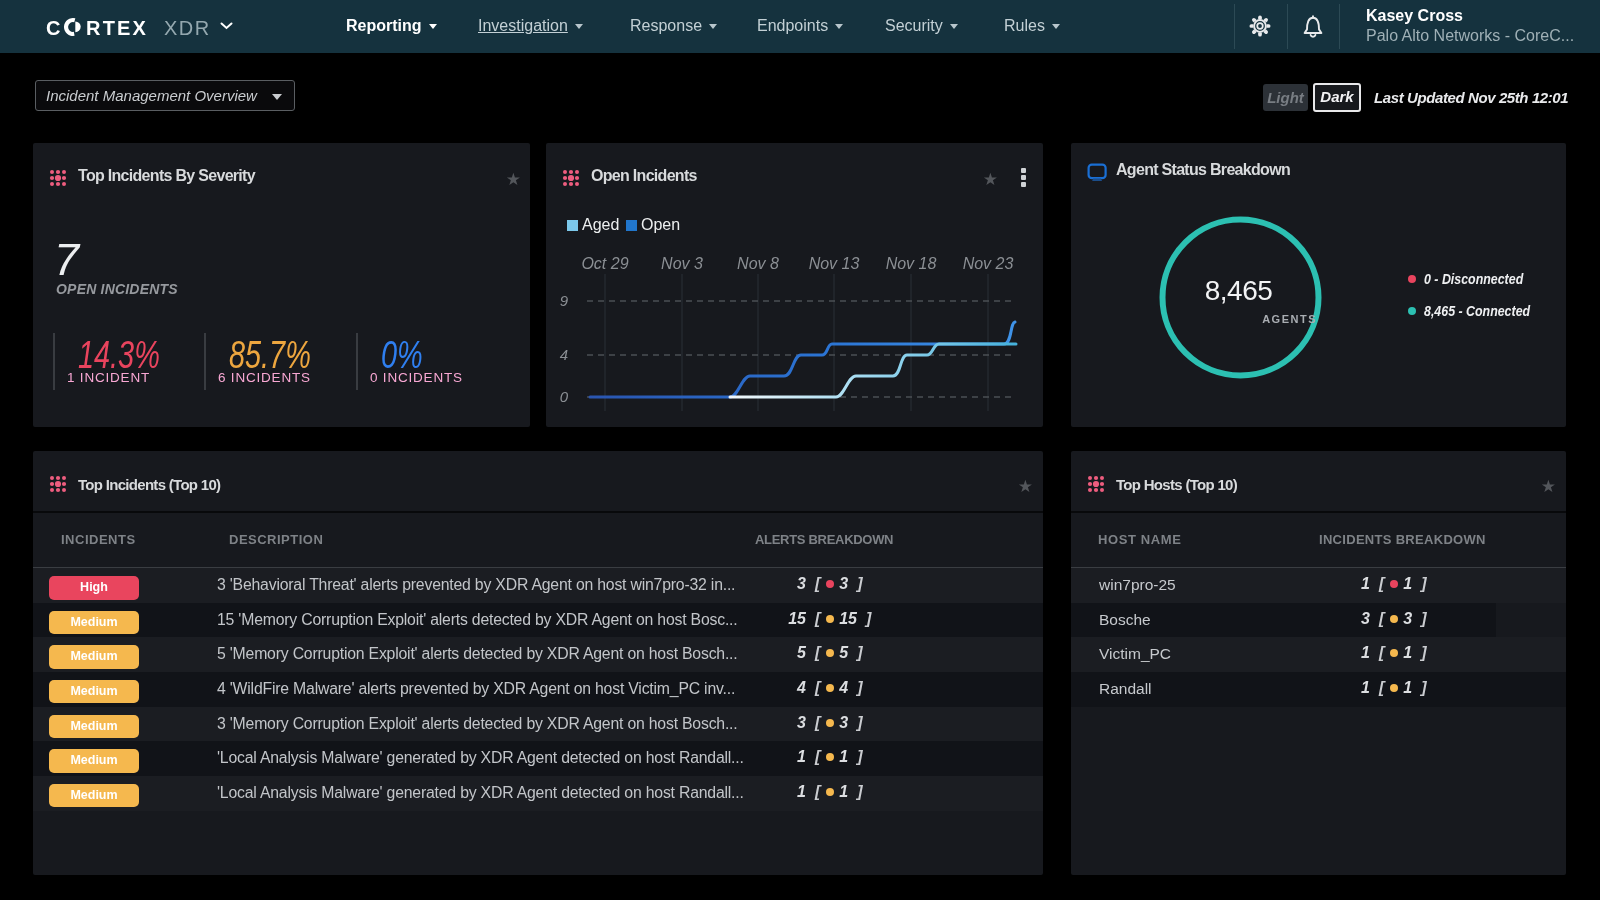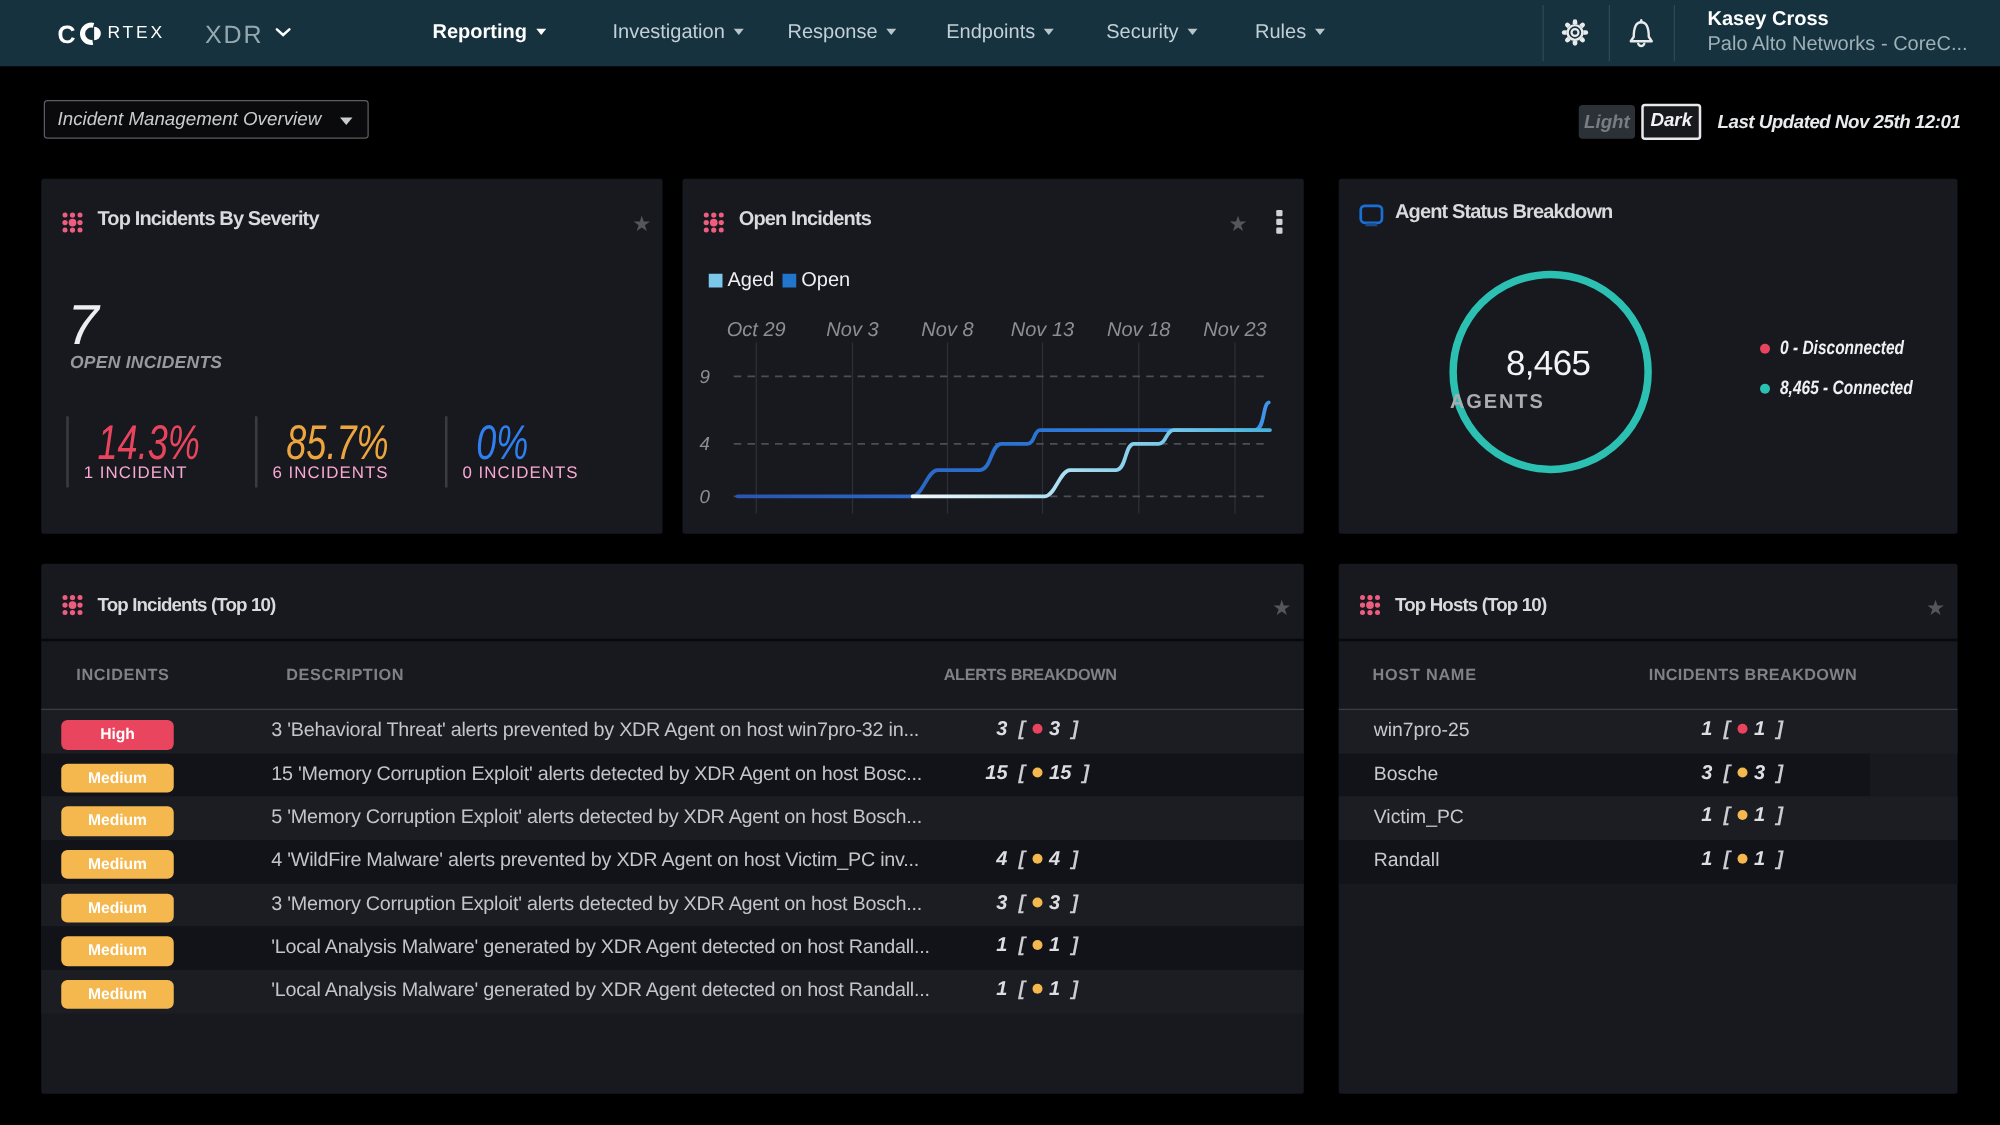--- a/index.html
+++ b/index.html
@@ -3,21 +3,21 @@
 <meta charset="utf-8">
 <style>
 * { margin:0; padding:0; box-sizing:border-box; }
 html,body { width:1600px; height:900px; background:#000; overflow:hidden;
   font-family:"Liberation Sans", sans-serif; }
 .abs { position:absolute; }
 
 
 #nav { position:absolute; left:0; top:0; width:1600px; height:53px; background:#15323e; }
 #logo-c { position:absolute; left:46px; top:17px; font-size:20px; font-weight:bold; color:#fff; }
-#logo-rtex { position:absolute; left:86px; top:17px; font-size:14px; font-weight:normal; color:#fff; letter-spacing:2.2px; }
+#logo-rtex { position:absolute; left:86px; top:17px; font-size:20px; font-weight:bold; color:#fff; letter-spacing:2.2px; }
 #logo-xdr { position:absolute; left:164px; top:17px; font-size:20px; font-weight:400; color:#94a8af; letter-spacing:1.5px; }
 .mitem { position:absolute; top:17px; font-size:16px; color:#c3d0d5; white-space:nowrap; }
 .mitem.active { color:#fff; font-weight:bold; }
 .mitem .c { display:inline-block; width:0; height:0; border-left:4.5px solid transparent; border-right:4.5px solid transparent; border-top:5px solid #b8c6cc; margin-left:7px; vertical-align:2px; }
 .mitem.active .c { border-top-color:#fff; }
 .navsep { position:absolute; top:4px; width:1px; height:45px; background:#2c4a55; }
 #user-name { position:absolute; left:1366px; top:7px; font-size:16px; font-weight:bold; color:#fff; }
 #user-org { position:absolute; left:1366px; top:27px; font-size:16px; color:#9fb0b6; }
 
 
@@ -49,21 +49,21 @@
 #stat2 { left:204px; } #stat2 .pct { color:#eda63f; }
 #stat3 { left:356px; } #stat3 .pct { color:#2f7ff0; }
 
 
 .leg { position:absolute; font-size:16px; color:#edeff0; }
 .leg .sq { display:inline-block; width:11px; height:11px; margin-right:4px; vertical-align:-1px; }
 
 
 #donut { position:absolute; }
 #agents-num { position:absolute; left:1160px; top:275px; width:157px; text-align:center; font-size:28px; letter-spacing:-0.5px; color:#f2f3f5; }
-#agents-lbl { position:absolute; left:1160px; top:313px; width:157px; text-align:left; font-size:16px; font-weight:bold; color:#a9adb2; letter-spacing:1.5px; }
+#agents-lbl { position:absolute; left:1160px; top:313px; width:157px; text-align:right; font-size:11px; font-weight:bold; color:#a9adb2; letter-spacing:1.5px; }
 .dleg { position:absolute; font-size:15.5px; font-style:italic; font-weight:bold; color:#eff0f2; white-space:nowrap; transform:scaleX(0.8); transform-origin:left top; }
 .ldot { position:absolute; width:8px; height:8px; border-radius:50%; }
 
 
 .thead { position:absolute; font-size:13px; font-weight:bold; color:#7e8287; letter-spacing:0.5px; white-space:nowrap; }
 .divide { position:absolute; height:2px; background:#08090b; }
 .divide2 { position:absolute; height:1px; background:#3a3d42; }
 .trow { position:absolute; height:34.7px; }
 .trow.odd { background:#1b1d22; }
 .trow.even { background:#111318; }
@@ -86,21 +86,21 @@
   <svg class="abs" style="left:63px;top:16.5px;" width="20" height="20" viewBox="0 0 20 20">
     <path d="M12.33 1.31 A9 9 0 1 0 11.56 18.86 L10.85 14.83 A4.9 4.9 0 1 1 11.27 5.27 Z" fill="#fff"></path>
     <path d="M12.3 4.4 A5.4 5.4 0 0 1 12.3 15.2 Z" fill="#fff"></path>
   </svg>
   <div id="logo-rtex">RTEX</div>
   <div id="logo-xdr">XDR</div>
   <svg class="abs" style="left:220px;top:22px;" width="13" height="8" viewBox="0 0 13 8" fill="none" stroke="#fff" stroke-width="2" stroke-linecap="round">
       <path d="M1.5 1.5 L6.5 6 L11.5 1.5"></path>
     </svg>
   <div class="mitem active" style="left:346px;">Reporting<span class="c"></span></div>
-  <div class="mitem" style="left:490px;">Investigation<span class="c"></span></div>
+  <div class="mitem" style="left:478px;text-decoration:underline;">Investigation<span class="c"></span></div>
   <div class="mitem" style="left:630px;">Response<span class="c"></span></div>
   <div class="mitem" style="left:757px;">Endpoints<span class="c"></span></div>
   <div class="mitem" style="left:885px;">Security<span class="c"></span></div>
   <div class="mitem" style="left:1004px;">Rules<span class="c"></span></div>
   <div class="navsep" style="left:1234px;"></div>
   <div class="navsep" style="left:1287px;"></div>
   <div class="navsep" style="left:1339px;"></div>
   <svg class="abs" style="left:1248px;top:14px;" width="24" height="24" viewBox="0 0 26 26">
     <g stroke="#e8eaec" stroke-width="4" stroke-linecap="round">
       <line x1="13" y1="3.6" x2="13" y2="5.2"></line>
@@ -280,20 +280,21 @@
     <div class="abr" style="left:0;top:7px;"><span class="n1" style="width:773px;">3</span>&nbsp;&nbsp;<span class="br">[</span><span class="bdot" style="background:#e9445e;"></span><span class="n2">3</span><span class="br">]</span></div>
   </div>
   <div class="trow even" style="left:0;top:151.6px;width:1010px;">
     <div class="badge med">Medium</div>
     <div class="desc">15 'Memory Corruption Exploit' alerts detected by XDR Agent on host Bosc...</div>
     <div class="abr" style="left:0;top:7px;"><span class="n1" style="width:773px;">15</span>&nbsp;&nbsp;<span class="br">[</span><span class="bdot" style="background:#f5b84e;"></span><span class="n2">15</span><span class="br">]</span></div>
   </div>
   <div class="trow odd" style="left:0;top:186.3px;width:1010px;">
     <div class="badge med">Medium</div>
     <div class="desc">5 'Memory Corruption Exploit' alerts detected by XDR Agent on host Bosch...</div>
+    <div class="abr" style="left:0;top:7px;"><span class="n1" style="width:773px;">5</span>&nbsp;&nbsp;<span class="br">[</span><span class="bdot" style="background:#f5b84e;"></span><span class="n2">5</span><span class="br">]</span></div>
   </div>
   <div class="trow even" style="left:0;top:220.9px;width:1010px;">
     <div class="badge med">Medium</div>
     <div class="desc">4 'WildFire Malware' alerts prevented by XDR Agent on host Victim_PC inv...</div>
     <div class="abr" style="left:0;top:7px;"><span class="n1" style="width:773px;">4</span>&nbsp;&nbsp;<span class="br">[</span><span class="bdot" style="background:#f5b84e;"></span><span class="n2">4</span><span class="br">]</span></div>
   </div>
   <div class="trow odd" style="left:0;top:255.6px;width:1010px;">
     <div class="badge med">Medium</div>
     <div class="desc">3 'Memory Corruption Exploit' alerts detected by XDR Agent on host Bosch...</div>
     <div class="abr" style="left:0;top:7px;"><span class="n1" style="width:773px;">3</span>&nbsp;&nbsp;<span class="br">[</span><span class="bdot" style="background:#f5b84e;"></span><span class="n2">3</span><span class="br">]</span></div>

